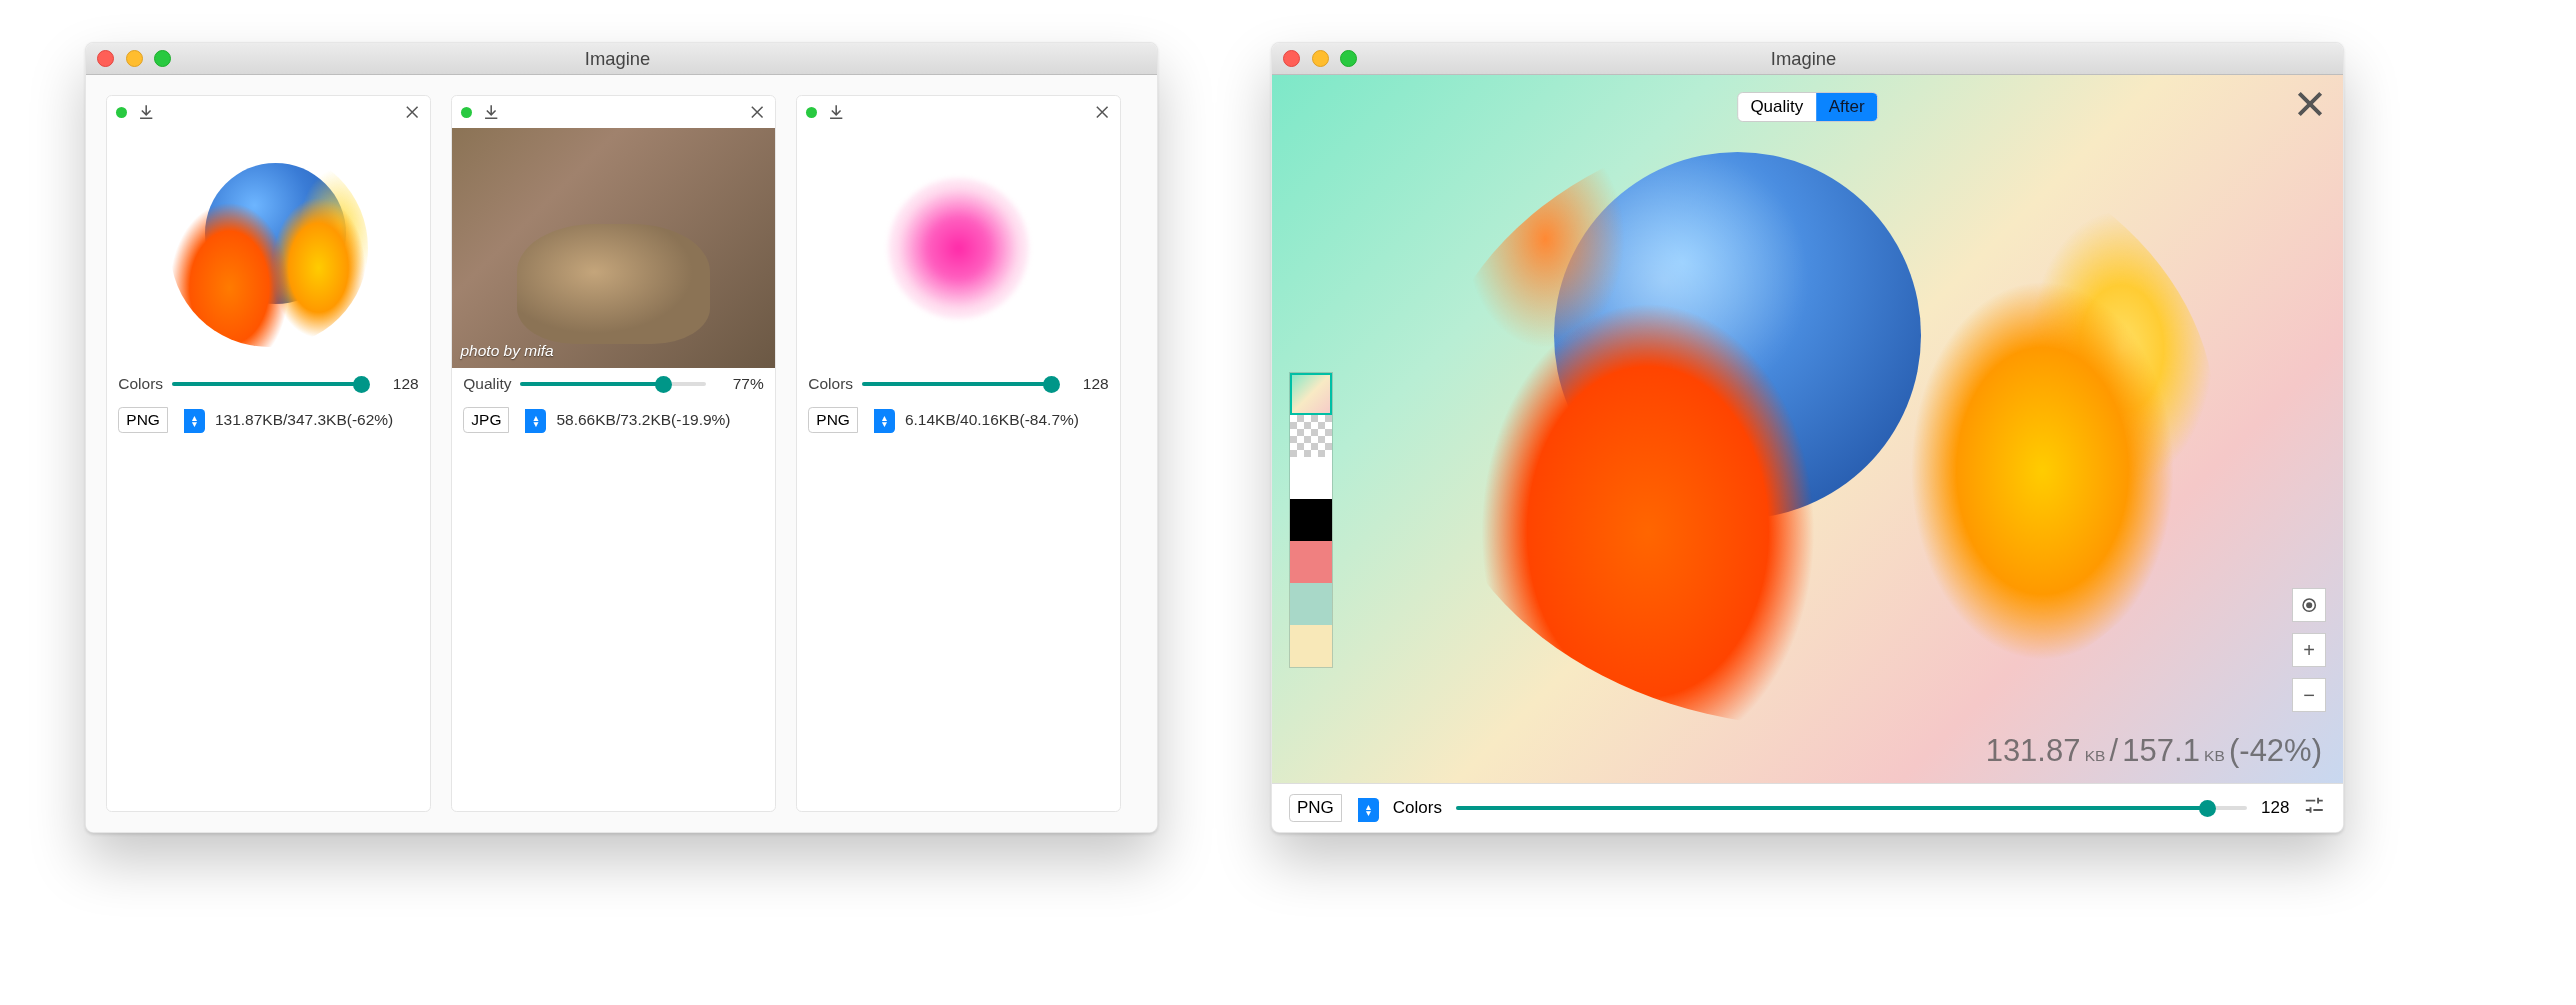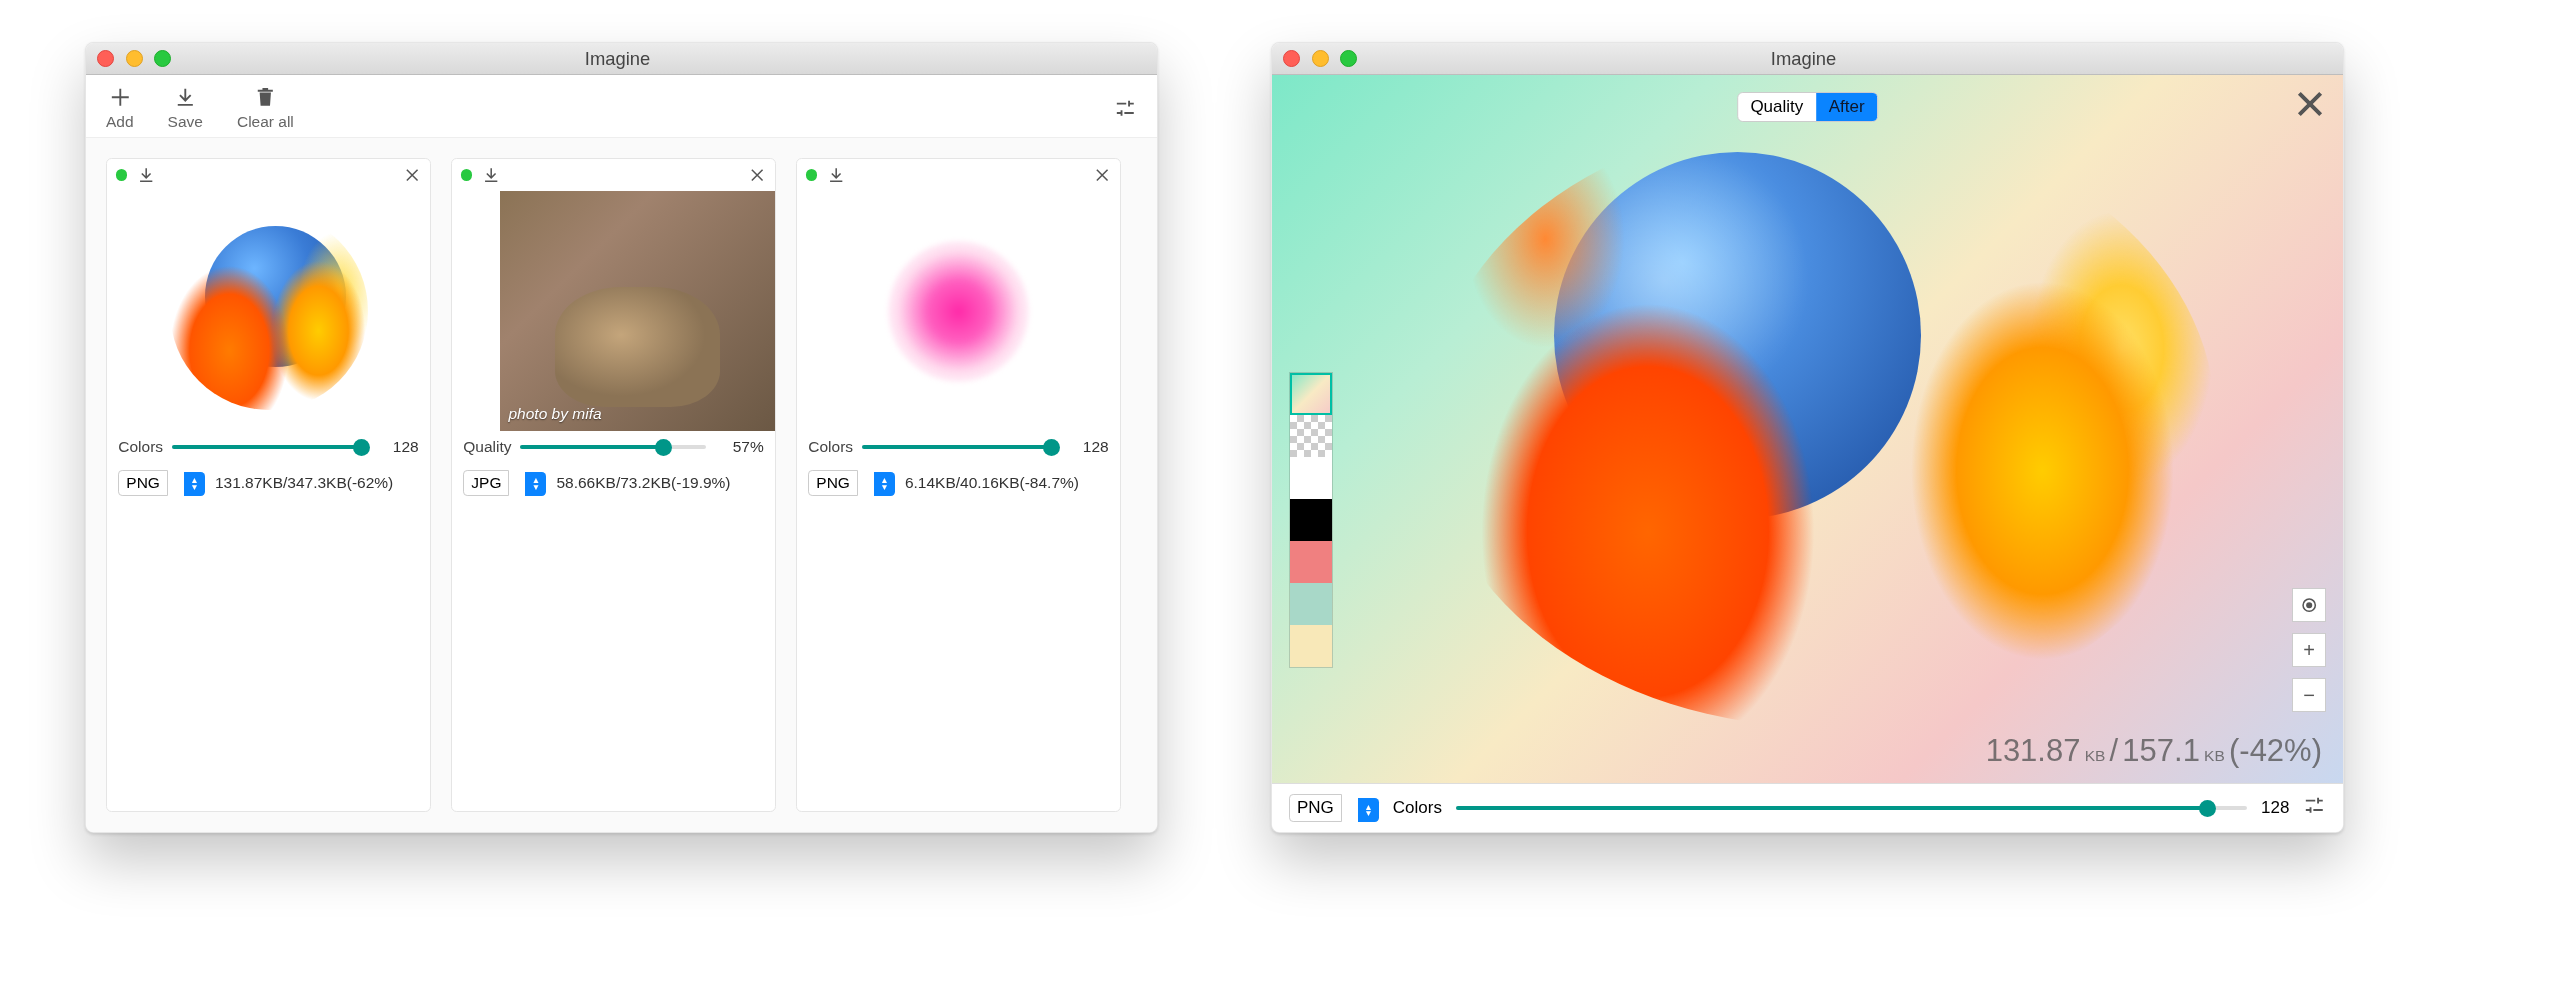--- a/index.html
+++ b/index.html
@@ -70,21 +70,21 @@
 .firefox-logo{width:198px;height:198px;position:relative;}
 .globe{position:absolute;width:141px;height:141px;border-radius:50%;
   background:radial-gradient(circle at 35% 30%,#6db5ff 0%,#3a7cd6 40%,#1a4a9c 100%);
   top:14px;left:35px;}
 .fox{position:absolute;inset:0;background:
   radial-gradient(ellipse 99px 141px at 30% 70%,#ff7b00 0%,#ff5500 40%,transparent 60%),
   radial-gradient(ellipse 85px 127px at 75% 60%,#ffcc00 0%,#ff9900 35%,transparent 55%),
   radial-gradient(ellipse 56px 85px at 85% 40%,#ffdd44 0%,transparent 70%);
   border-radius:50%;
 }
-.cat{width:100%;height:100%;background:linear-gradient(135deg,#8b7355 0%,#a0826d 30%,#6b5844 100%);position:relative;margin-left:48px;}
+.cat{width:100%;height:100%;background:linear-gradient(135deg,#8b7355 0%,#a0826d 30%,#6b5844 100%);position:relative;}
 .cat::before{content:"";position:absolute;top:40%;left:20%;width:60%;height:50%;
   background:radial-gradient(ellipse at 40% 40%,#c4a57b 0%,#8b7355 60%);
   border-radius:40% 40% 30% 30%;}
 .cat-credit{position:absolute;bottom:8.5px;left:8.5px;color:#fff;font-size:15.5px;font-style:italic;text-shadow:0 0.7px 1.4px rgba(0,0,0,.5);}
 .blur-pink{width:141px;height:141px;border-radius:50%;
   background:radial-gradient(circle,#ff2aa8 0%,#ff5ebf 30%,rgba(255,180,220,.5) 60%,transparent 80%);
   filter:blur(2.8px);}
 .card-row{display:flex;align-items:center;padding:7px 11.3px;gap:8.5px;font-size:15.5px;}
 .card-row label{color:#444;}
 .slider{flex:1;position:relative;height:4.2px;background:#ddd;border-radius:2.1px;}
@@ -139,46 +139,20 @@
 <div class="window w1">
   <div class="titlebar">
     <div class="traffic">
       <div class="dot r"></div>
       <div class="dot y"></div>
       <div class="dot g"></div>
     </div>
     <div class="wtitle">Imagine</div>
   </div>
 
-  <div class="toolbar">
-    <div class="tbtn">
-      <svg viewBox="0 0 24 24">
-          <path d="M11 3h2v8h8v2h-8v8h-2v-8H3v-2h8z"></path>
-        </svg>
-      <span>Add</span>
-    </div>
-    <div class="tbtn">
-      <svg viewBox="0 0 24 24">
-          <path d="M11 3h2v10l4-4 1.4 1.4L12 17 5.6 10.4 7 9l4 4zM4 19h16v2H4z"></path>
-        </svg>
-      <span>Save</span>
-    </div>
-    <div class="tbtn">
-      <svg viewBox="0 0 24 24">
-          <path d="M6 7h12l-1 14H7zM4 4h16v2H4zm5-2h6v2H9z"></path>
-        </svg>
-      <span>Clear all</span>
-    </div>
-    <div class="spacer"></div>
-    <div class="tbtn">
-      <svg viewBox="0 0 24 24">
-          <path d="M3 6h10v2H3zm14 0h4v2h-4zm-2-2h2v6h-2zM3 16h4v2H3zm8 0h10v2H11zm-4-2h2v6H7z"></path>
-        </svg>
-    </div>
-  </div>
 
   <div class="cards">
 
     <div class="card">
       <div class="card-top">
         <div class="status-dot"></div>
         <svg viewBox="0 0 24 24">
             <path d="M11 3h2v10l4-4 1.4 1.4L12 17 5.6 10.4 7 9l4 4zM4 19h16v2H4z"></path>
           </svg>
         <div class="sp"></div>
@@ -224,21 +198,21 @@
         <div class="cat">
           <div class="cat-credit">photo by mifa</div>
         </div>
       </div>
       <div class="card-row">
         <label>Quality</label>
         <div class="slider">
           <div class="slider-track" style="width:77%"></div>
           <div class="slider-thumb" style="left:77%"></div>
         </div>
-        <span class="val">57%</span>
+        <span class="val">77%</span>
       </div>
       <div class="card-btm">
         <div class="select">
           <div class="select-box">JPG</div>
           <div class="select-arrows">▲<br>▼</div>
         </div>
         <div class="stats">58.66KB/73.2KB(-19.9%)</div>
       </div>
     </div>
 

